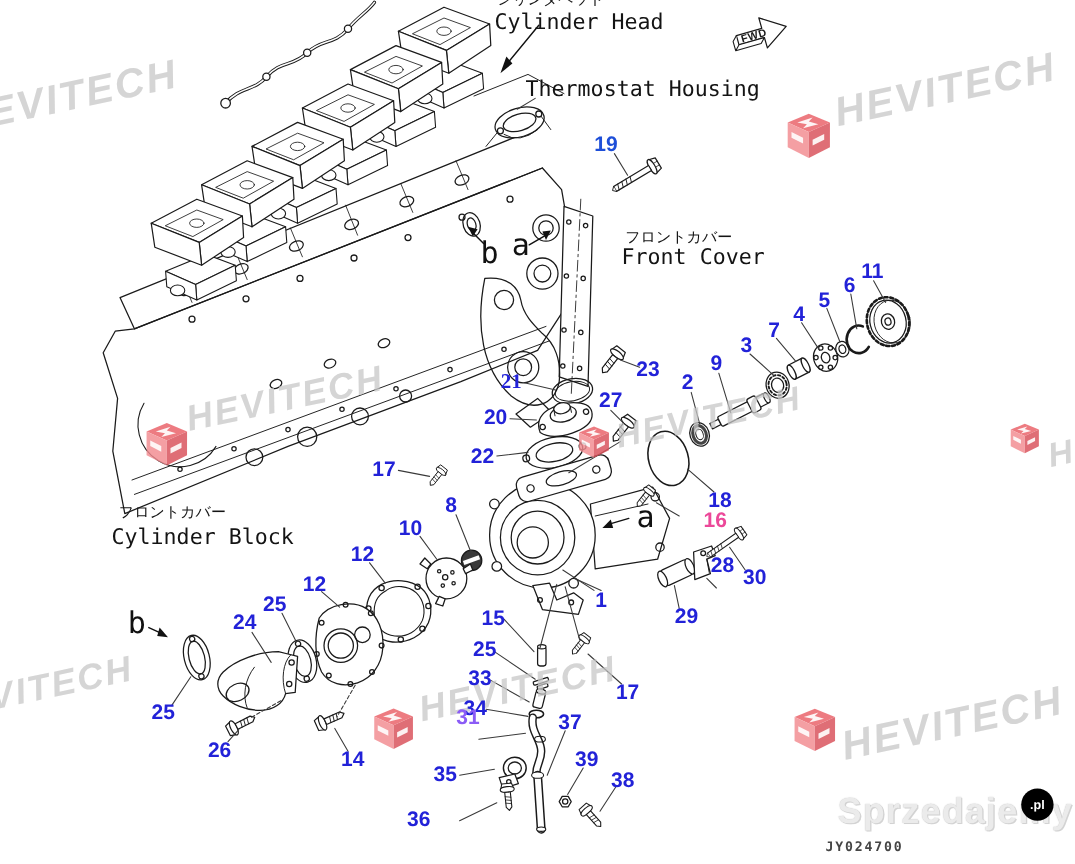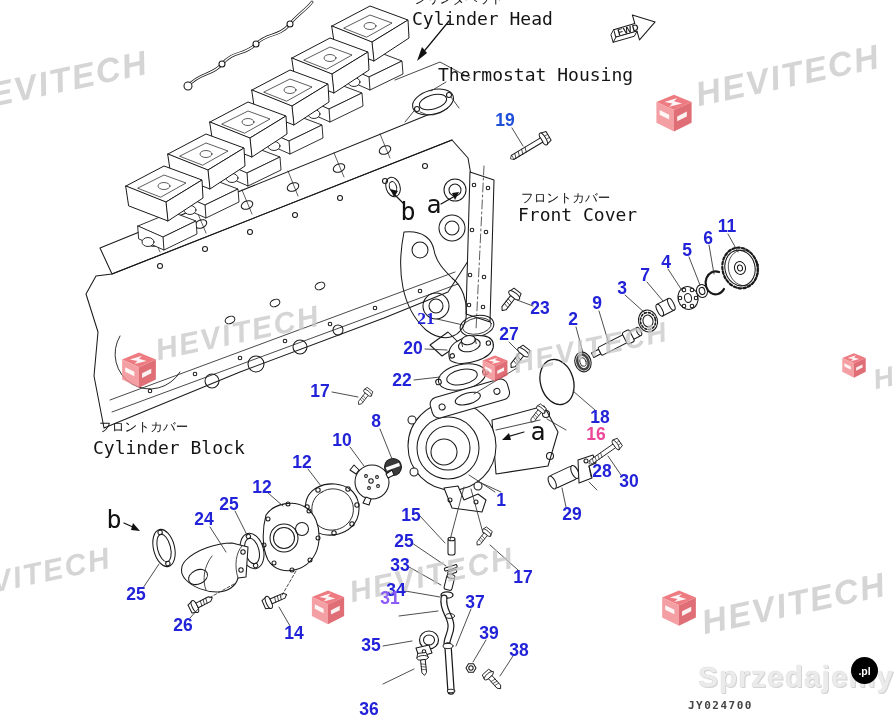--- a/index.html
+++ b/index.html
@@ -528,21 +528,21 @@
         <span class="plabel" style="left: 523px; top: 577px; color: rgb(34, 34, 216);">17</span>
         <span class="plabel" style="left: 396px; top: 590px; color: rgb(34, 34, 216);">34</span>
         <span class="plabel" style="left: 136px; top: 594px; color: rgb(34, 34, 216);">25</span>
         <span class="plabel" style="left: 475px; top: 602px; color: rgb(34, 34, 216);">37</span>
         <span class="plabel" style="left: 390px; top: 598px; color: #8b5cf6;">31</span>
         <span class="plabel" style="left: 183px; top: 625px; color: rgb(34, 34, 216);">26</span>
         <span class="plabel" style="left: 294px; top: 633px; color: rgb(34, 34, 216);">14</span>
         <span class="plabel" style="left: 489px; top: 633px; color: rgb(34, 34, 216);">39</span>
         <span class="plabel" style="left: 371px; top: 645px; color: rgb(34, 34, 216);">35</span>
         <span class="plabel" style="left: 519px; top: 650px; color: rgb(34, 34, 216);">38</span>
-        <span class="plabel" style="left: 369px; top: 683px; color: rgb(34, 34, 216); margin-top: 26px;">36</span>
+        <span class="plabel" style="left: 349px; top: 683px; color: rgb(34, 34, 216);">36</span>
       </div>
     <div id="refmarks">
         <span class="refmark" style="left: 408px; top: 211px;">b</span>
         <span class="refmark" style="left: 434px; top: 204px;">a</span>
         <span class="refmark" style="left: 538px; top: 431px;">a</span>
         <span class="refmark" style="left: 114px; top: 519px;">b</span>
       </div>
 
     <div class="sp-text">Sprzedajemy</div>
     <div class="sp-badge">.pl</div>

